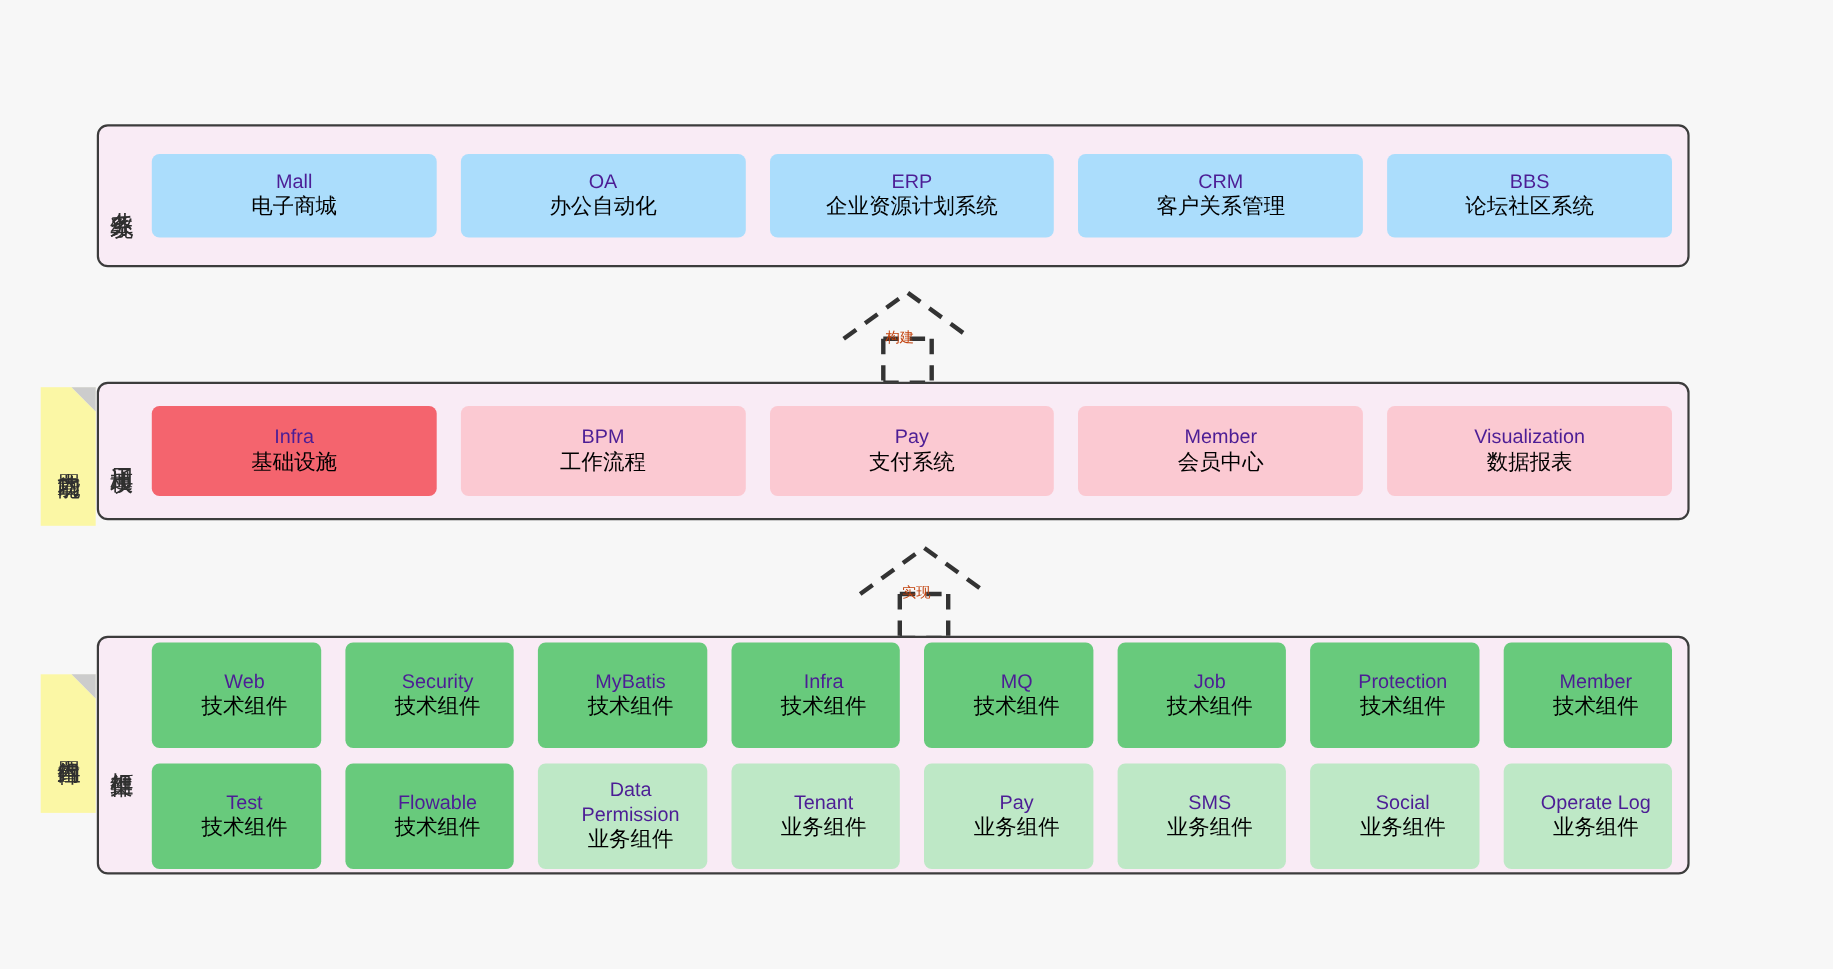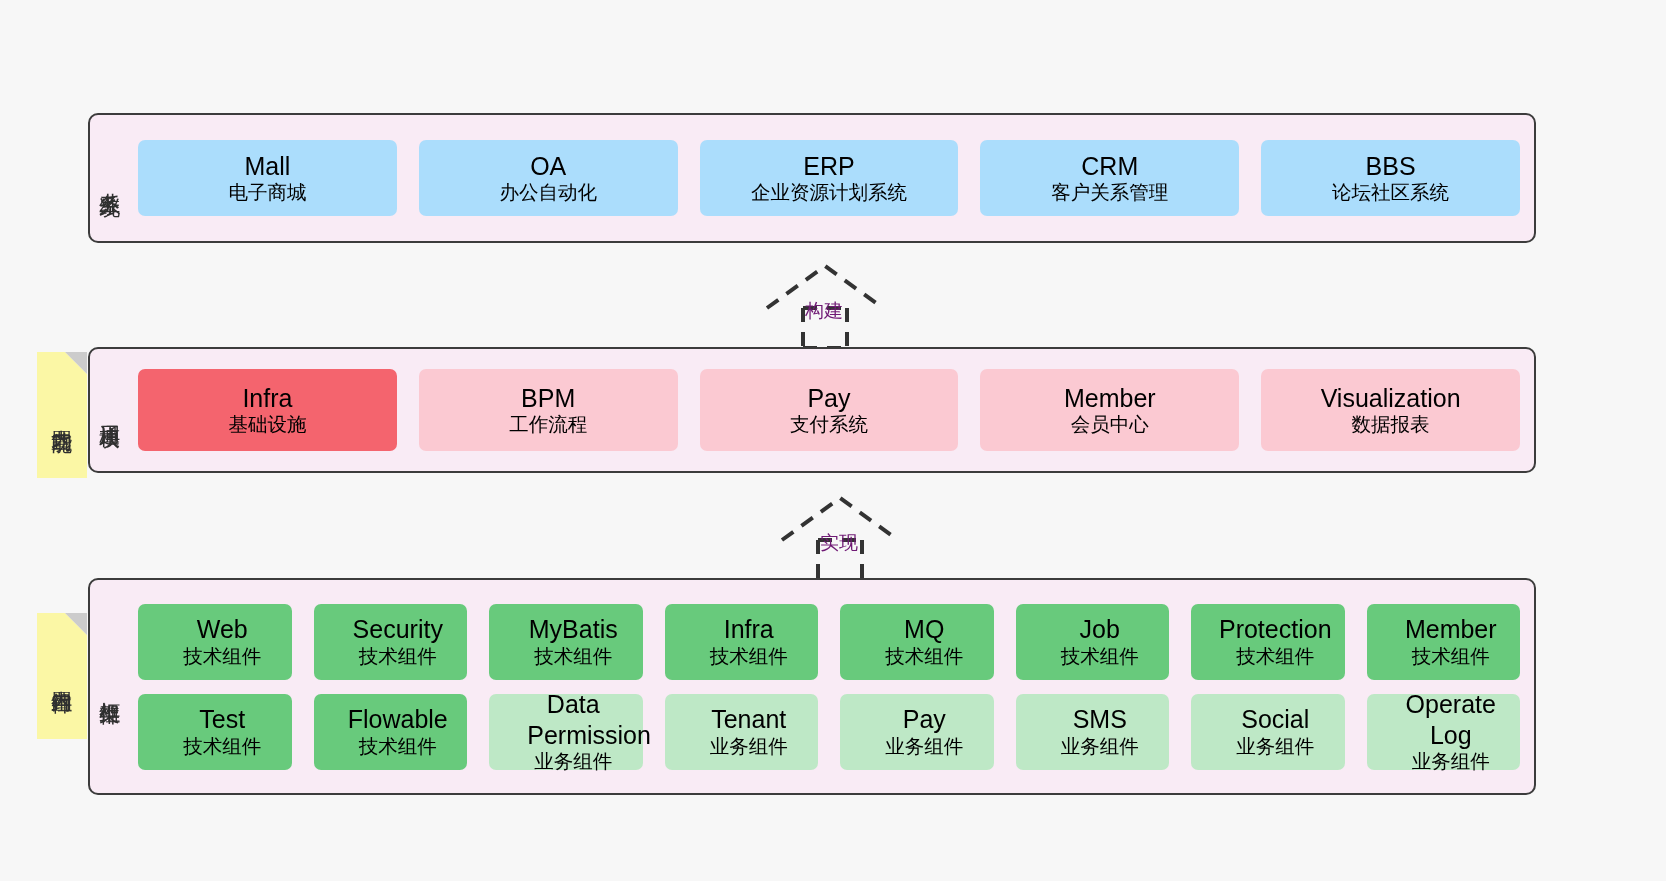--- a/index.html
+++ b/index.html
@@ -71,31 +71,31 @@
     display: flex;
     flex-direction: column;
     align-items: center;
     justify-content: center;
     text-align: center;
     line-height: 1.22;
     box-sizing: border-box;
     padding: 4px 6px;
   }
   .card .t1 {
-    font-size: 25px;
-    color: #000000;
+    font-size: 18px;
+    color: #4c1d95;
   }
   .card .t2 {
     font-size: 19.5px;
     color: #000000;
   }
 
   .h-business { height: 76px; }
   .h-module   { height: 82px; }
-  .h-frame    { height: 76px; padding-left: 21px; }
+  .h-frame    { height: 96px; padding-left: 21px; }
 
   
   .c-blue        { background: #abddfc; }
   .c-red         { background: #f4646e; }
   .c-pink        { background: #fbc9d2; }
   .c-green       { background: #68ca7c; }
   .c-green-light { background: #bee8c6; }
 
   
   .note {
@@ -138,22 +138,22 @@
   .note .note-text { position: relative; z-index: 2; }
 
   
   .arrow {
     position: absolute;
     pointer-events: none;
   }
   .arrow svg { display: block; overflow: visible; }
   .arrow-label {
     position: absolute;
-    font-size: 19px;
-    color: #701a75;
+    font-size: 13px;
+    color: #c2410c;
     background: transparent;
     white-space: nowrap;
     user-select: none;
   }
 </style>
 </head>
 <body>
 
 <div id="canvas">
 

